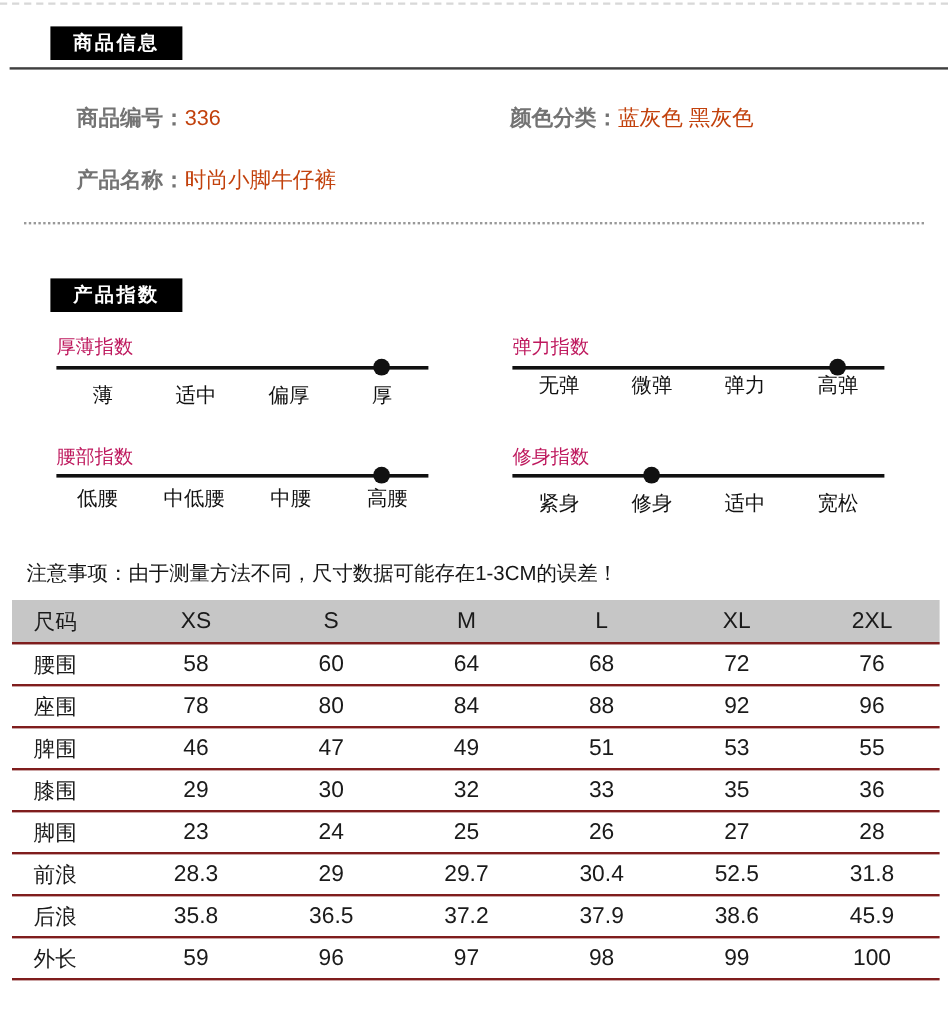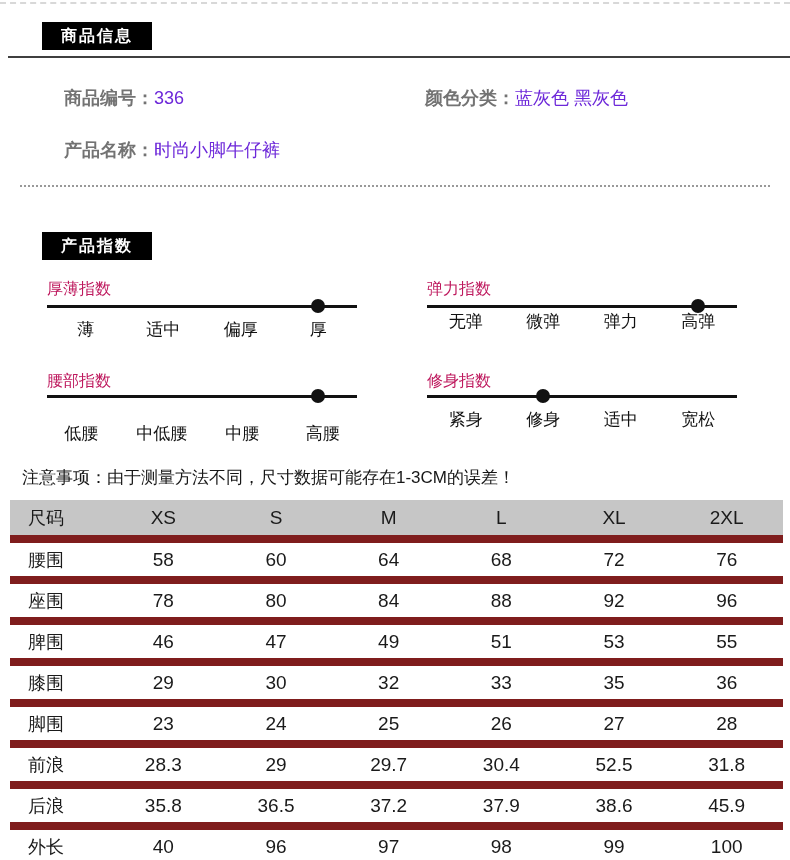--- a/index.html
+++ b/index.html
@@ -24,44 +24,44 @@
     background: #000000; color: #ffffff;
     font-size: 16px; font-weight: 700; letter-spacing: 2px;
     display: flex; align-items: center; justify-content: center;
   }
   .badge-1 { top: 22px; }
   .badge-2 { top: 212px; margin-top: 20px; }
 
   
   .field { position: absolute; font-size: 18px; white-space: nowrap; line-height: 24px; }
   .field .lbl { font-weight: 700; color: #737373; }
-  .field .val { font-weight: 400; color: #6d28d9; }
+  .field .val { font-weight: 400; color: #c2410c; }
   .f-1 { left: 64px;  top: 86px; }
   .f-2 { left: 425px; top: 86px; }
   .f-3 { left: 64px;  top: 138px; }
   .f-4 { left: 425px; top: 138px; }
 
   
   .slider-title { position: absolute; font-size: 16px; color: #be185d; }
   .slider-track { position: absolute; width: 310px; height: 3px; background: #111; }
   .slider-dot   { position: absolute; top: -6px; width: 14px; height: 14px; border-radius: 50%; background: #111; }
   .slider-opts  { position: absolute; width: 310px; display: flex; }
   .slider-opts span { flex: 1; text-align: center; font-size: 17px; color: #111; }
 
   .t-a { left: 47px;  top: 279px; }  .k-a { left: 47px;  top: 305px; }  .o-a { left: 47px;  top: 318px; }
   .t-b { left: 427px; top: 279px; }  .k-b { left: 427px; top: 305px; }  .o-b { left: 427px; top: 310px; }
-  .t-c { left: 47px;  top: 371px; }  .k-c { left: 47px;  top: 395px; }  .o-c { left: 47px;  top: 422px; gap: 12px; }
+  .t-c { left: 47px;  top: 371px; }  .k-c { left: 47px;  top: 395px; }  .o-c { left: 47px;  top: 404px; gap: 12px; }
   .t-d { left: 427px; top: 371px; }  .k-d { left: 427px; top: 395px; }  .o-d { left: 427px; top: 408px; }
 
   
   .notice { position: absolute; left: 22px; top: 466px; font-size: 17px; font-weight: 500; color: #161616; }
 
   
   .size-table { position: absolute; left: 10px; top: 500px; width: 773px; }
-  .trow { display: flex; align-items: center; height: 33px; border-bottom: 8px solid #7f1d1d; font-size: 19px; }
+  .trow { display: flex; align-items: center; height: 33px; border-bottom: 2px solid #7f1d1d; font-size: 19px; }
   .trow.head { height: 35px; background: #c6c6c6; }
   .c0 { width: 97px; padding-left: 18px; box-sizing: border-box; font-size: 18px; text-align: left; }
   .c  { flex: 1; text-align: center; }
 </style>
 </head>
 <body>
 
 <div class="page">
 
   <div class="top-dash"></div>
@@ -201,21 +201,21 @@
       <span class="c0">后浪</span>
       <span class="c">35.8</span>
       <span class="c">36.5</span>
       <span class="c">37.2</span>
       <span class="c">37.9</span>
       <span class="c">38.6</span>
       <span class="c">45.9</span>
     </div>
     <div class="trow">
       <span class="c0">外长</span>
-      <span class="c">40</span>
+      <span class="c">59</span>
       <span class="c">96</span>
       <span class="c">97</span>
       <span class="c">98</span>
       <span class="c">99</span>
       <span class="c">100</span>
     </div>
   </div>
 
 </div>
 

